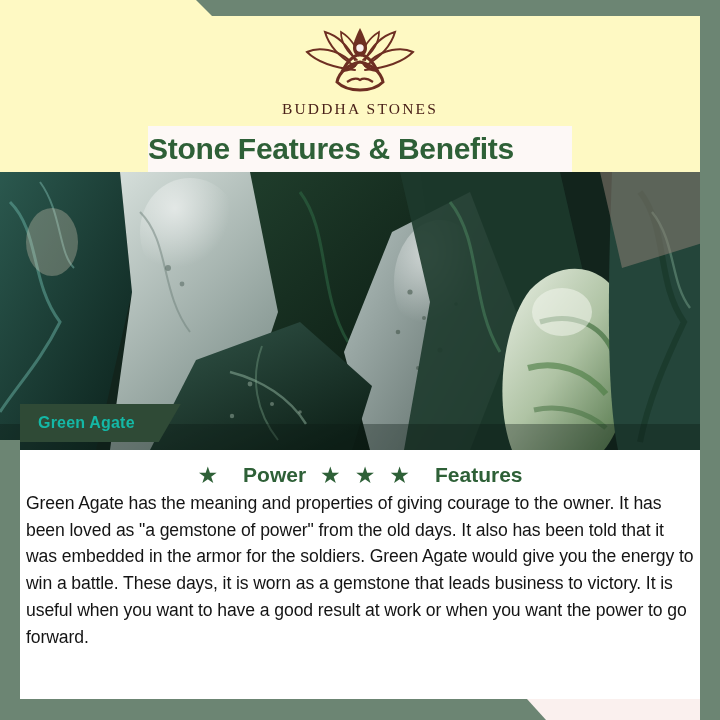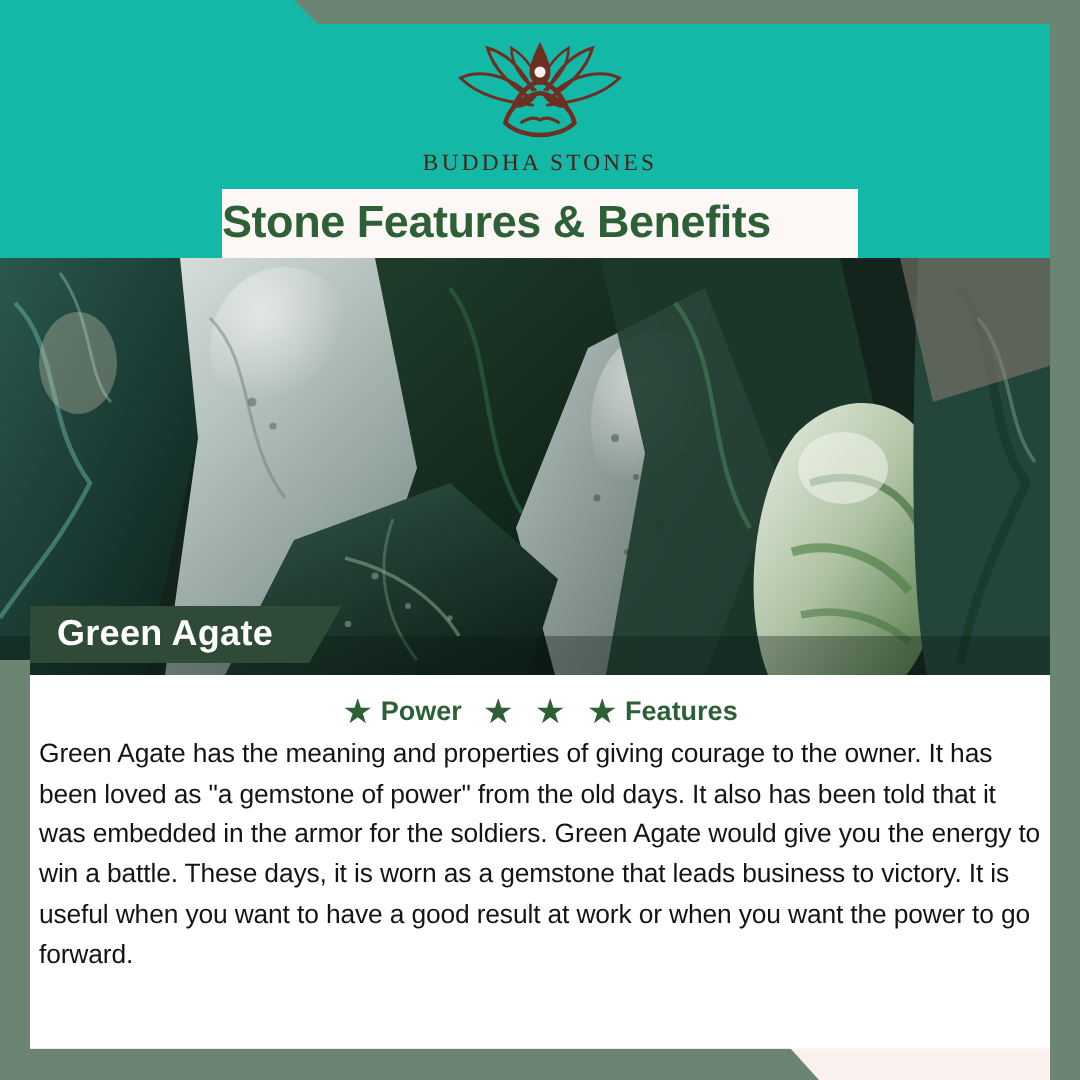--- a/index.html
+++ b/index.html
@@ -35,21 +35,21 @@
   .frame-bottom {
     position:absolute; left:0; bottom:0; width:720px; height:21px;
     background:#6C8573;
     clip-path: polygon(0 0, 527px 0, 546px 21px, 0 21px);
     z-index:4;
   }
 
   
   .header {
     position:absolute; left:0; top:0; width:720px; height:184px;
-    background:#14b8a6; z-index:2;
+    background:#fef9c3; z-index:2;
   }
   .logo-wrap {
     position:absolute; left:50%; top:24px; transform:translateX(-50%);
     width:170px; text-align:center;
   }
   .logo-mark { width:150px; height:72px; margin:0 auto; display:block; }
   .logo-text {
     margin-top:4px;
     font-family:"Liberation Serif", serif;
     font-size:15.5px; letter-spacing:2.2px;
@@ -77,37 +77,37 @@
   
   .name-banner {
     position:absolute; left:20px; top:404px;
     height:38px; padding:0 46px 0 18px;
     background:#2F4A36;
     display:flex; align-items:center;
     clip-path: polygon(0 0, 100% 0, calc(100% - 22px) 100%, 0 100%);
     z-index:5;
   }
   .name-banner span {
-    color:#ffffff; font-size:24px; font-weight:bold; letter-spacing:0.2px;
+    color:#14b8a6; font-size:16px; font-weight:bold; letter-spacing:0.2px;
   }
 
   
   .content {
     position:absolute; left:20px; top:450px;
     width:680px; height:249px;
     background:#FFFFFF; z-index:2;
   }
   .benefits {
     display:flex; align-items:center; justify-content:center;
     gap:14px; padding-top:13px;
   }
   .benefit { display:flex; align-items:center; gap:5px; }
   .benefit .star { color:#2E6037; font-size:23px; line-height:1; }
   .benefit .label {
-    color:#2E6037; font-size:18px; font-weight:bold; white-space:nowrap;
+    color:#2E6037; font-size:21px; font-weight:bold; white-space:nowrap;margin-left:20px;
   }
   .body-text {
     margin:3px 6px 0 6px;
     font-size:17.6px; line-height:1.52; color:#141414;
     letter-spacing:-0.1px;
   }
 </style>
 </head>
 <body>
 

